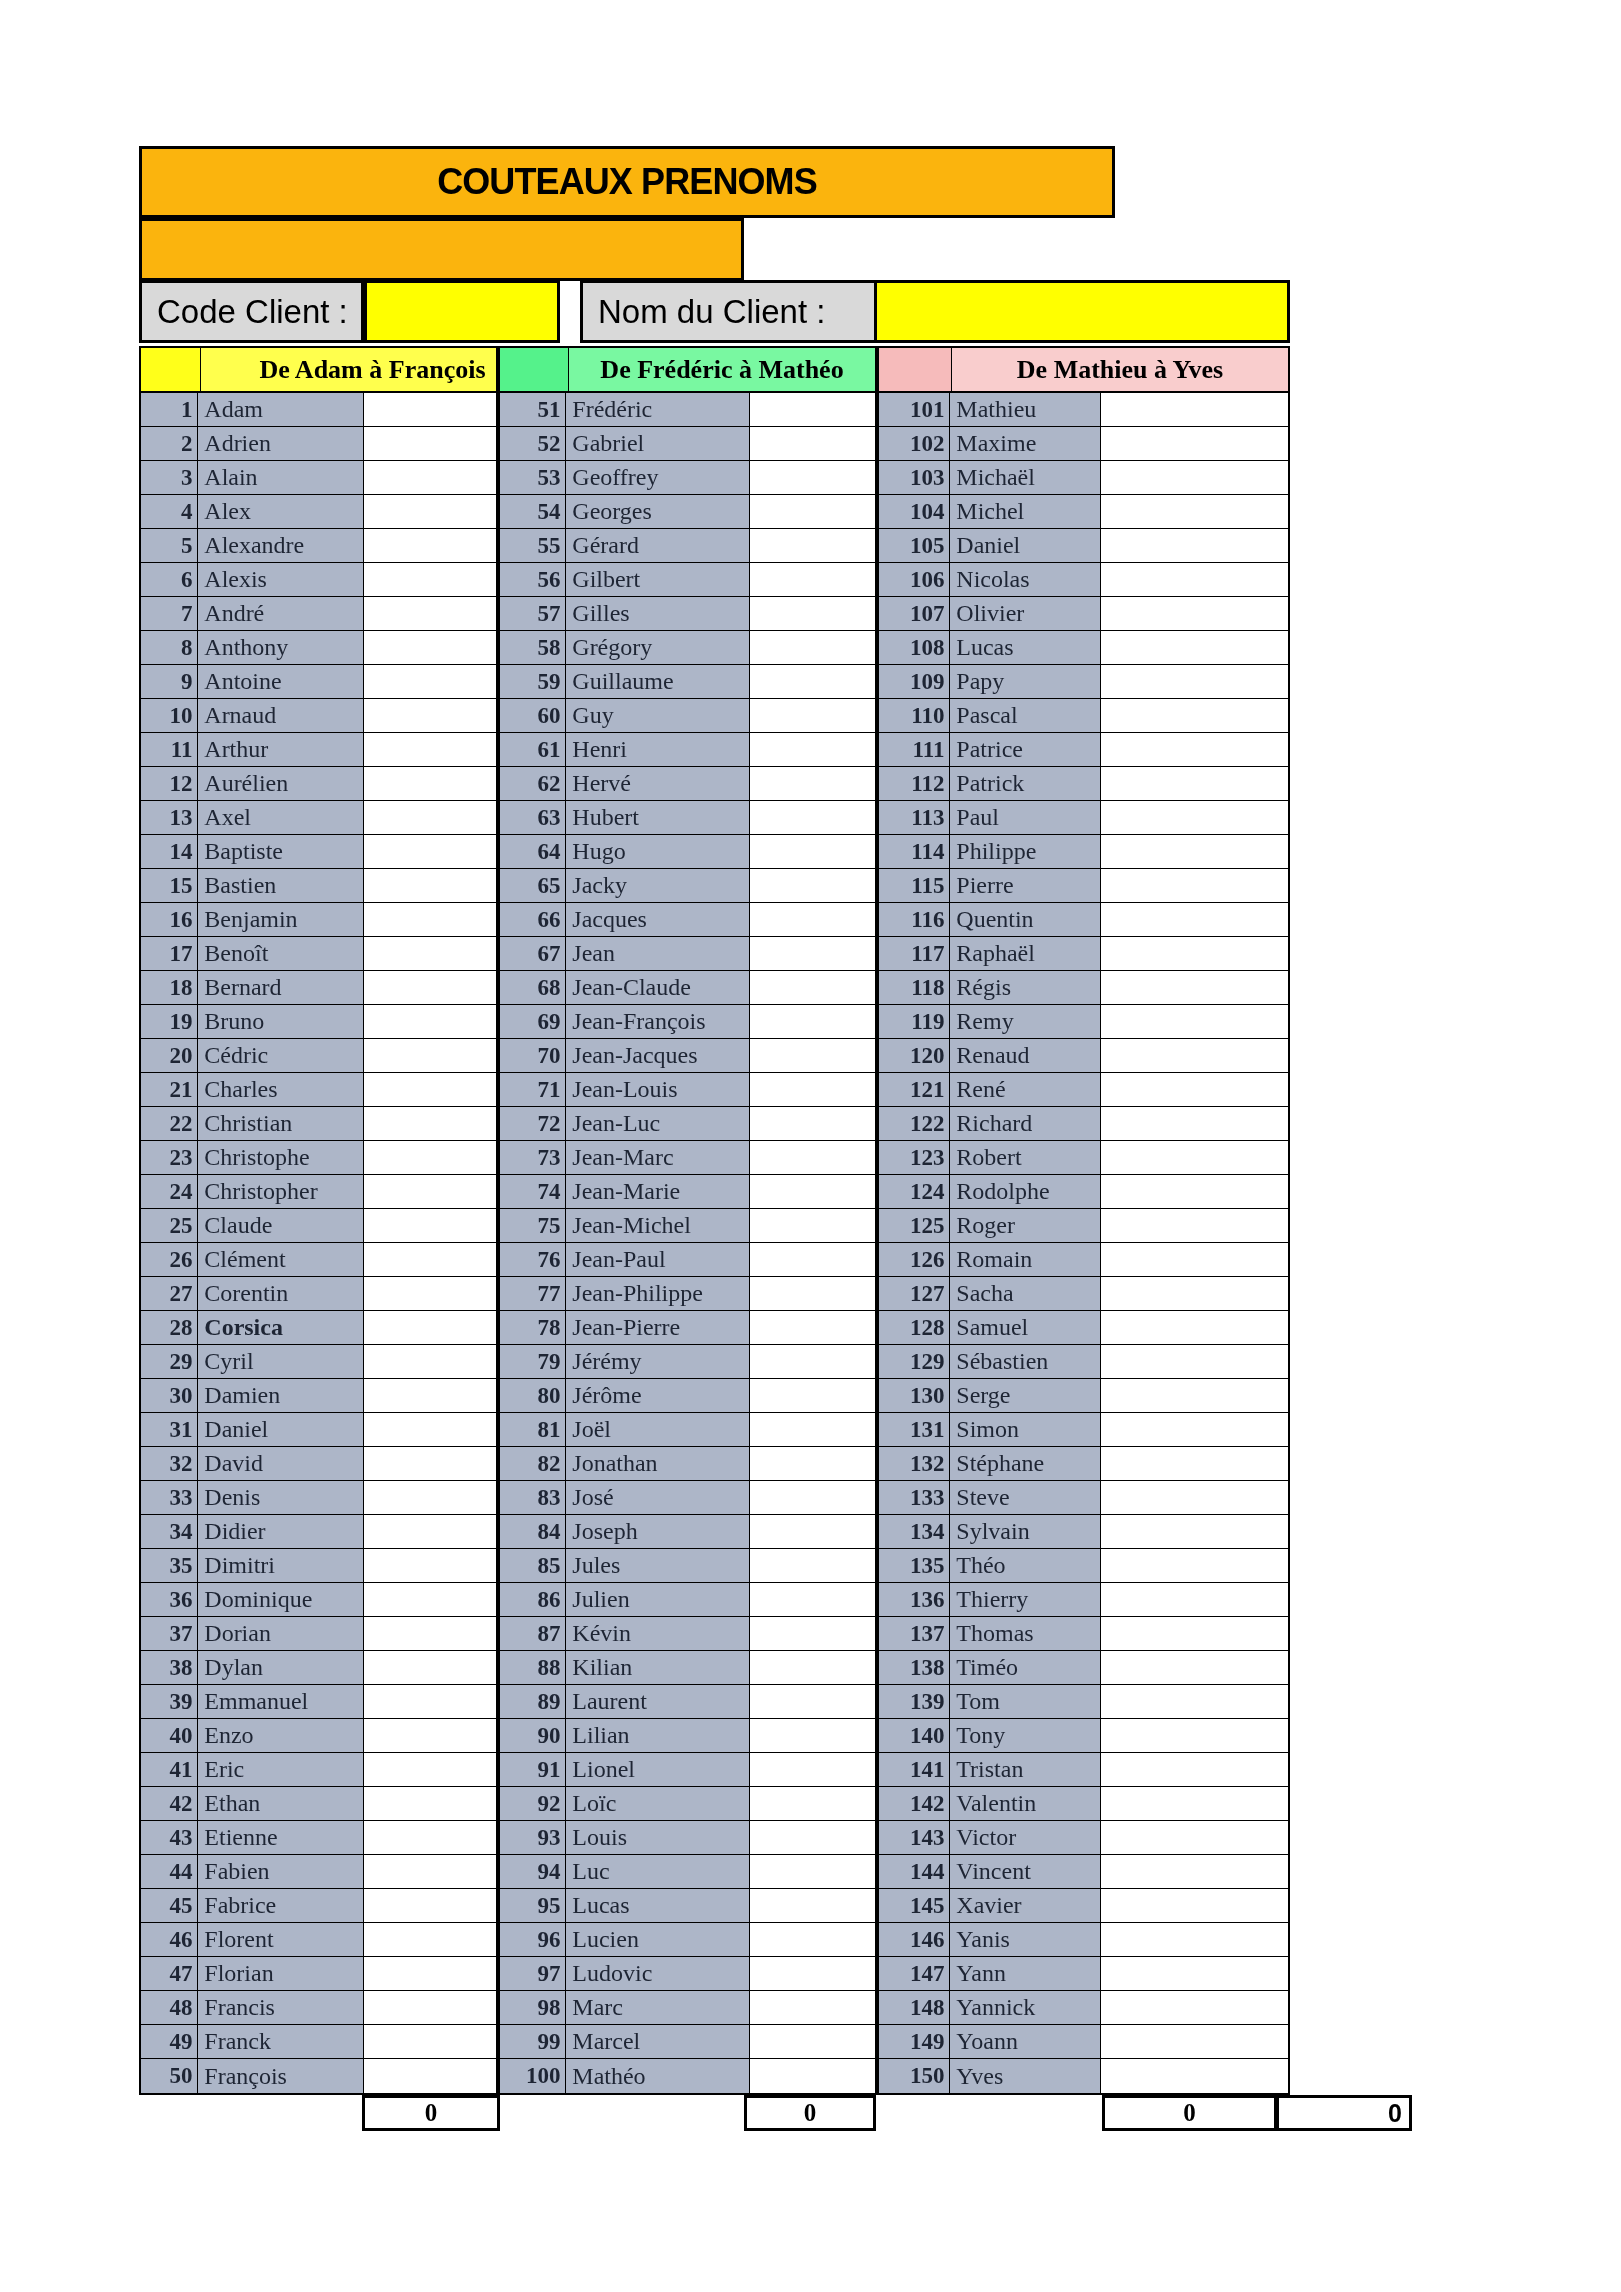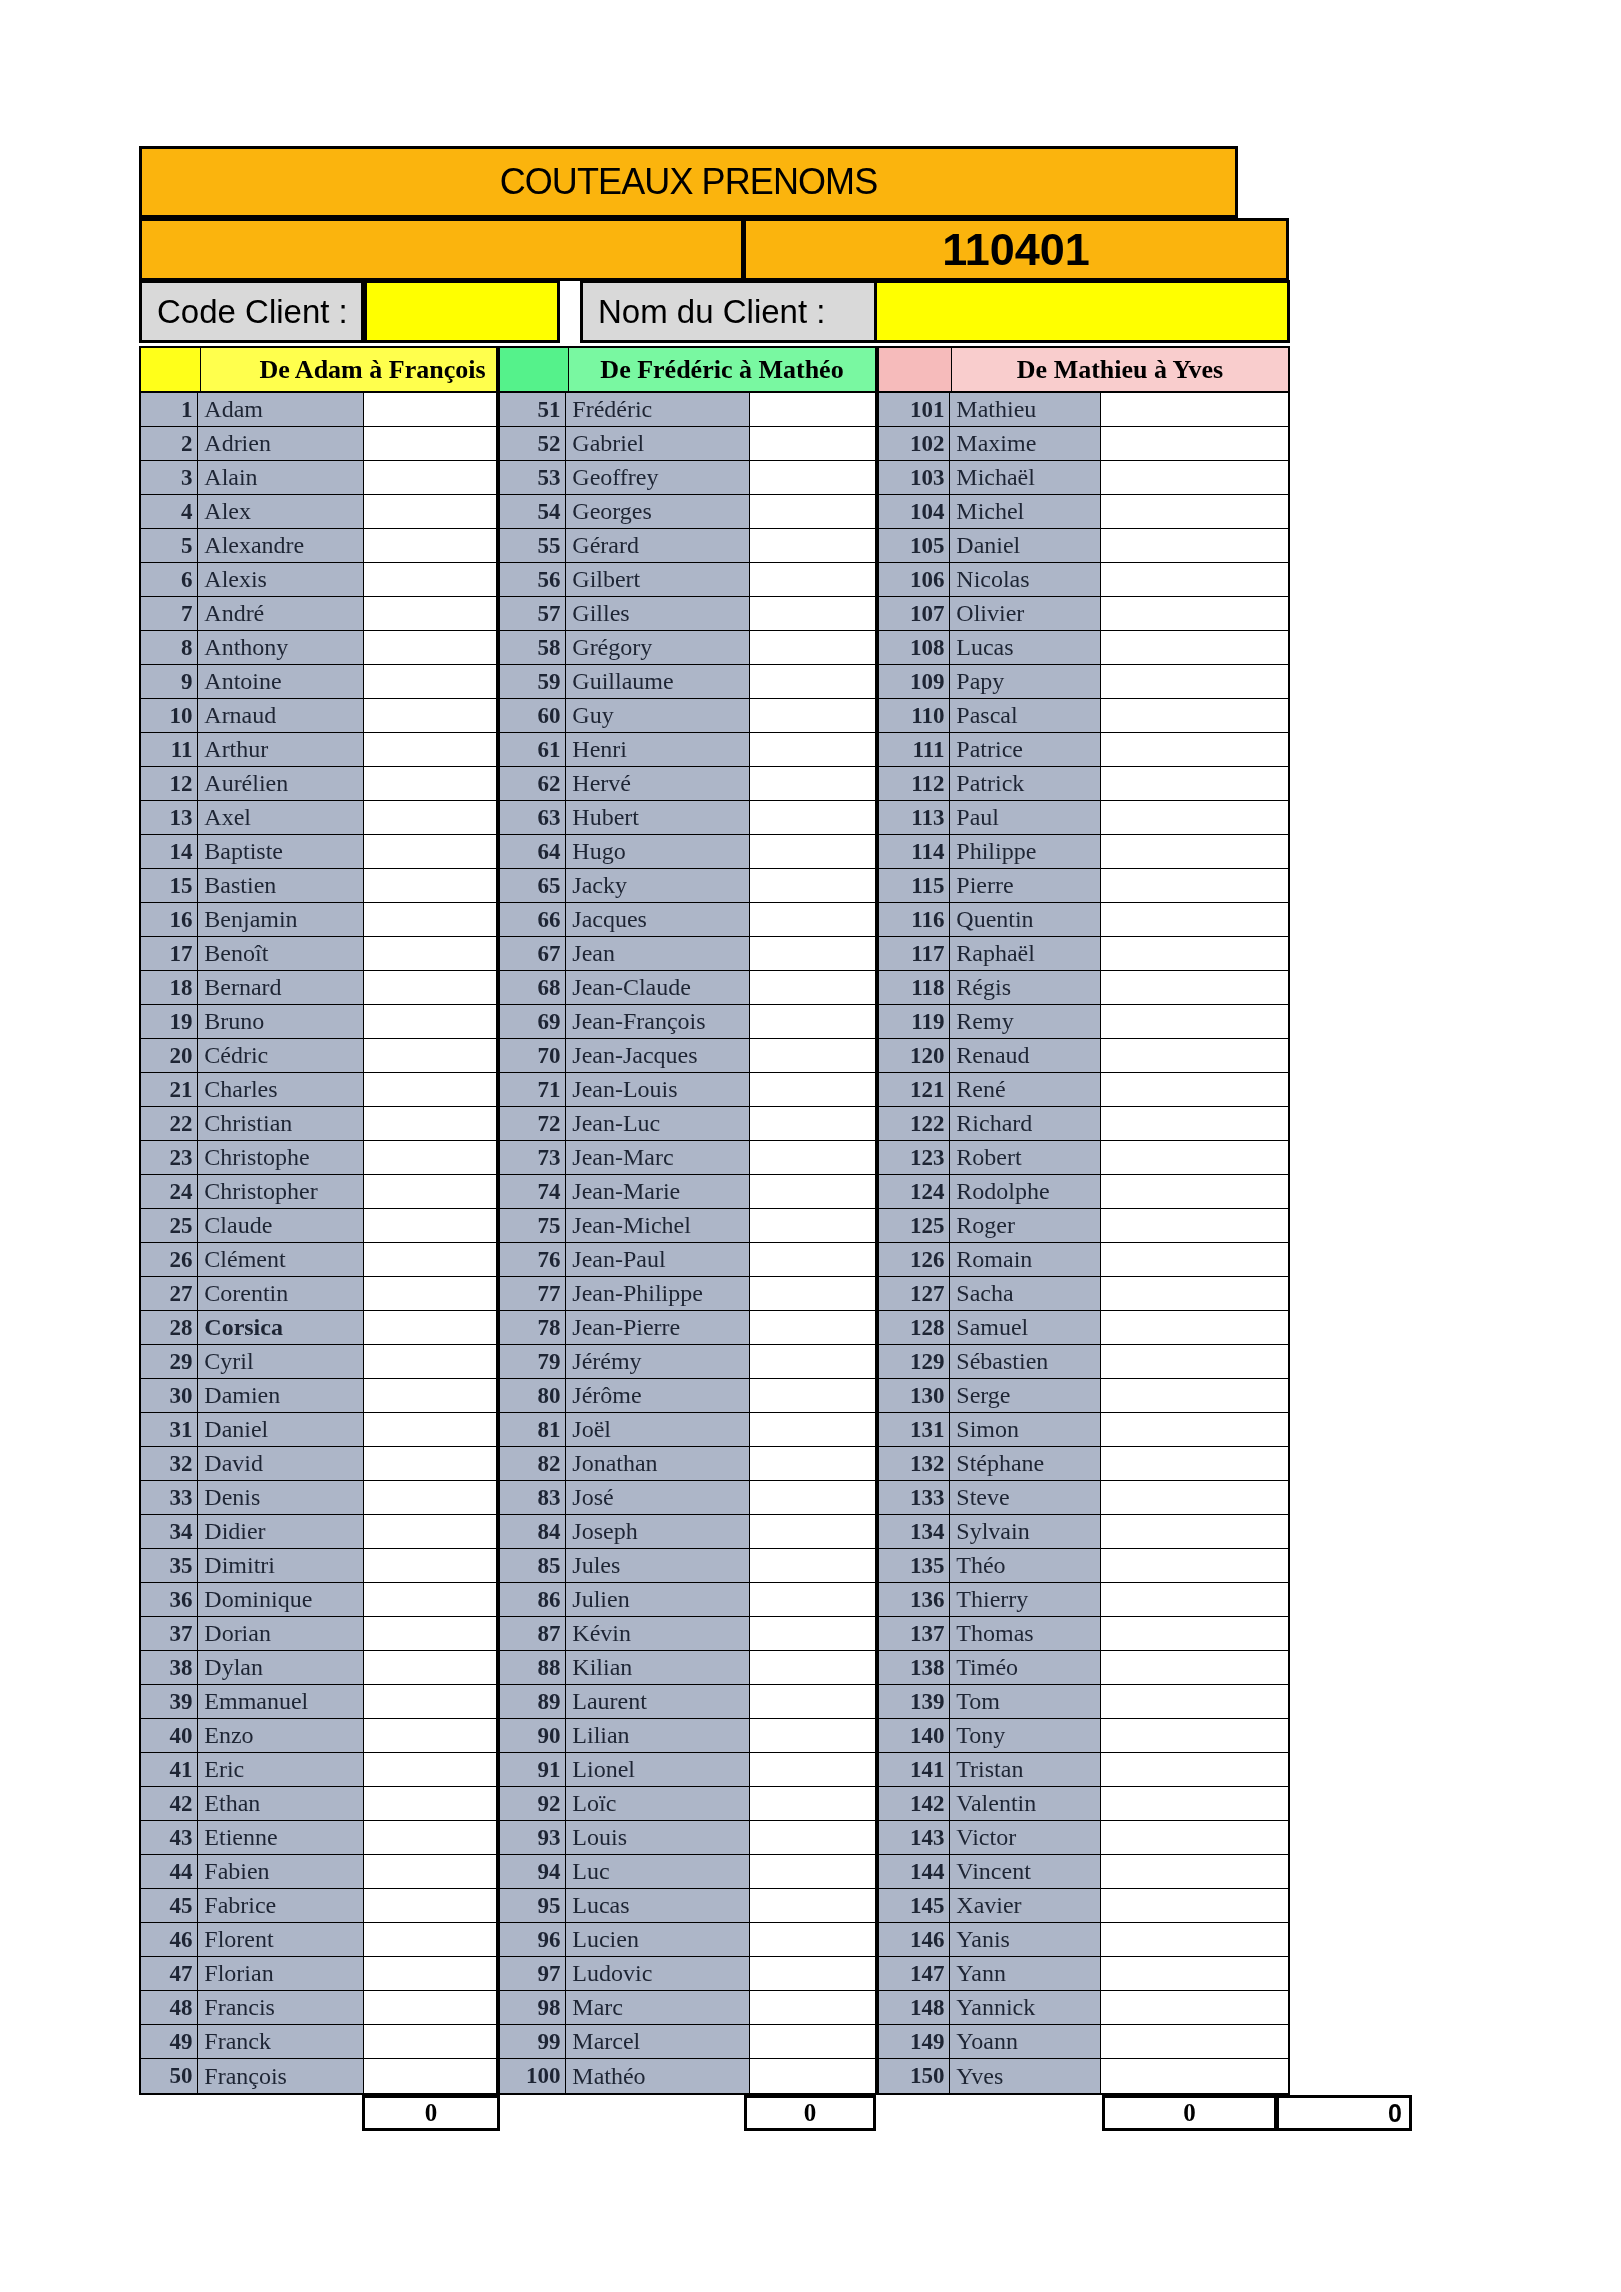--- a/index.html
+++ b/index.html
@@ -1,23 +1,23 @@
 <!DOCTYPE html>
 <html style="--orange: #FBB40D; --input-yellow: #FFFF00; --label-gray: #D9D9D9; --row-blue-gray: #ADB6C8; --name-text: #1E2534; --g1-narrow: #FFFF1A; --g1-wide: #FFFF4D; --g2-narrow: #55F28B; --g2-wide: #79F8A1; --g3-narrow: #F6BBBB; --g3-wide: #F9CDCD;font-size:14.3px"><head>
 <meta charset="utf-8">
 <style>
   html,body{margin:0;padding:0;background:#ffffff;}
   .page{position:relative;width:1621px;height:2293px;background:#ffffff;overflow:hidden;
         font-family:"Liberation Sans",sans-serif;color:#000;}
   .abs{position:absolute;box-sizing:border-box;}
 
   
-  .title-bar{left:139px;top:146px;width:1099px;height:72px;background:var(--orange);
+  .title-bar{left:139px;top:146px;width:976px;height:72px;background:var(--orange);
              border:3.6px solid #000;display:flex;align-items:center;justify-content:center;
-             font-weight:normal;font-size:36px;letter-spacing:-0.9px;}
+             font-weight:bold;font-size:36px;letter-spacing:-0.9px;}
   .row2-left{left:139px;top:218px;width:605px;height:63px;background:var(--orange);
              border:3.6px solid #000;}
   .row2-right{left:743px;top:218px;width:546px;height:63px;background:var(--orange);
              border:3.6px solid #000;display:flex;align-items:center;justify-content:center;
              font-weight:bold;font-size:45px;}
   .lbl{background:var(--label-gray);border:3.6px solid #000;display:flex;align-items:center;
        font-size:33px;padding-left:15px;}
   .inp{background:var(--input-yellow);border:3.6px solid #000;}
   .cc-lbl{left:139px;top:280px;width:225px;height:63px;}
   .cc-inp{left:364px;top:280px;width:196px;height:63px;}
@@ -65,21 +65,20 @@
   .t4{left:1276px;width:136px;justify-content:flex-end;padding-right:7.2px;
       font-family:"Liberation Sans",sans-serif;box-sizing:border-box;}
 </style>
 </head>
 <body>
 
 <div class="page">
 
   <div class="abs title-bar">COUTEAUX PRENOMS</div>
   <div class="abs row2-left"></div>
-  <div class="abs row2-right">110401</div>
 
   <div class="abs lbl cc-lbl">Code Client :</div>
   <div class="abs inp cc-inp"></div>
   <div class="abs lbl nc-lbl">Nom du Client :</div>
   <div class="abs inp nc-inp"></div>
 
   <div class="abs group g1">
     <div class="ghead">
       <div class="narrow"></div>
       <div class="wide">De Adam à François</div>

